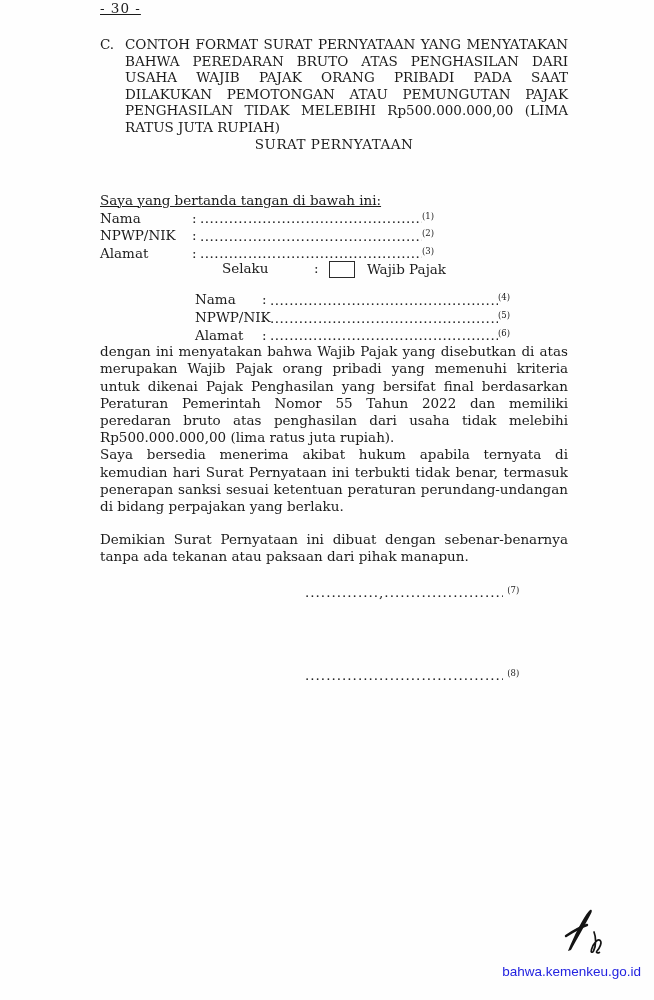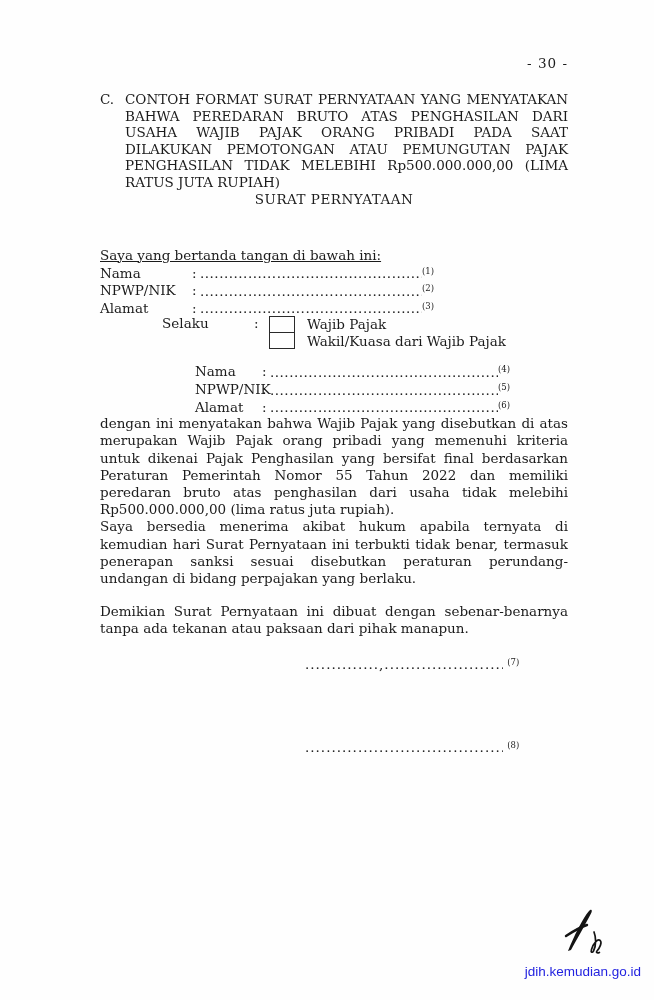--- a/index.html
+++ b/index.html
@@ -11,23 +11,23 @@
     margin: 0 auto;
     background: #fefefe;
     font-family: "DejaVu Serif", serif;
     font-size: 13.5px;
     color: #1b1b1b;
     overflow: hidden;
   }
   .content { padding: 0 86px 0 100px; }
 
   .page-number {
-    margin-top: 55px;
-    text-align: right;
+    text-align: left;
     letter-spacing: 1px;
+    text-decoration: underline;
   }
 
   .heading {
     display: flex;
     margin-top: 20px;
     line-height: 16.6px;
   }
   .heading .c-index { width: 25px; flex: 0 0 25px; }
   .heading .c-text  { flex: 1; text-align: justify; }
 
@@ -117,56 +117,52 @@
       </div>
 
       <div class="selaku-row">
         <span class="flabel">Selaku</span>
           <span class="fcolon">:</span>
         <div class="cb-stack">
           <div class="cb-line">
             <span class="checkbox"></span>
             <span class="cb-label">Wajib Pajak</span>
           </div>
-          <div class="cb-line">
-            <span class="checkbox"></span>
-            <span class="cb-label">Wakil/Kuasa dari Wajib Pajak</span>
-          </div>
         </div>
       </div>
     </div>
 
     <div class="form-secondary">
       <div class="frow">
         <span class="flabel">Nama</span><span class="fcolon">:</span><span class="dots">............................................................</span><span class="ref">(4)</span>
       </div>
       <div class="frow">
         <span class="flabel">NPWP/NIK</span><span class="fcolon">:</span><span class="dots">............................................................</span><span class="ref">(5)</span>
       </div>
       <div class="frow">
         <span class="flabel">Alamat</span><span class="fcolon">:</span><span class="dots">............................................................</span><span class="ref">(6)</span>
       </div>
     </div>
 
     <div class="para">dengan ini menyatakan bahwa Wajib Pajak yang disebutkan di atas merupakan Wajib Pajak orang pribadi yang memenuhi kriteria untuk dikenai Pajak Penghasilan yang bersifat final berdasarkan Peraturan Pemerintah Nomor 55 Tahun 2022 dan memiliki peredaran bruto atas penghasilan dari usaha tidak melebihi Rp500.000.000,00 (lima ratus juta rupiah).</div>
-    <div class="para">Saya bersedia menerima akibat hukum apabila ternyata di kemudian hari Surat Pernyataan ini terbukti tidak benar, termasuk penerapan sanksi sesuai disebutkan peraturan perundang-undangan di bidang perpajakan yang berlaku.</div>
+    <div class="para">Saya bersedia menerima akibat hukum apabila ternyata di kemudian hari Surat Pernyataan ini terbukti tidak benar, termasuk penerapan sanksi sesuai ketentuan peraturan perundang-undangan di bidang perpajakan yang berlaku.</div>
     <div class="para para-closing">Demikian Surat Pernyataan ini dibuat dengan sebenar-benarnya tanpa ada tekanan atau paksaan dari pihak manapun.</div>
 
     <div class="sign-line sign-place-date">
       <span class="dots">..............,..........................................</span> <span class="ref">(7)</span>
     </div>
 
     <div class="sign-line sign-name">
       <span class="dots">.........................................................</span> <span class="ref">(8)</span>
     </div>
 
   </div>
 
   <div class="paraf">
     <svg width="56" height="56" viewBox="0 0 56 56">
       <path d="M12 46 C18 31 27 13 33 6 C35 3.5 37 4.5 35 8.5 C29 20 20 36 15 45 Z" fill="#141414"></path>
       <path d="M10 31 Q22 23 31 20" stroke="#141414" stroke-width="2.4" fill="none" stroke-linecap="round"></path>
       <path d="M38 27 C40 32 40.5 40 37.5 46 C36.5 48.2 34.5 47.4 35.5 44.4 C37.5 38 41.5 33.5 44.2 35.5 C46.2 37.4 44 42.5 41 46 C39.8 47.4 41 48.6 43.4 47.4" stroke="#141414" stroke-width="1.7" fill="none" stroke-linecap="round"></path>
     </svg>
   </div>
 
-  <div class="footer-link">jdih.kemudian.go.id</div>
+  <div class="footer-link">bahwa.kemenkeu.go.id</div>
 </div>
 
 </body></html>

